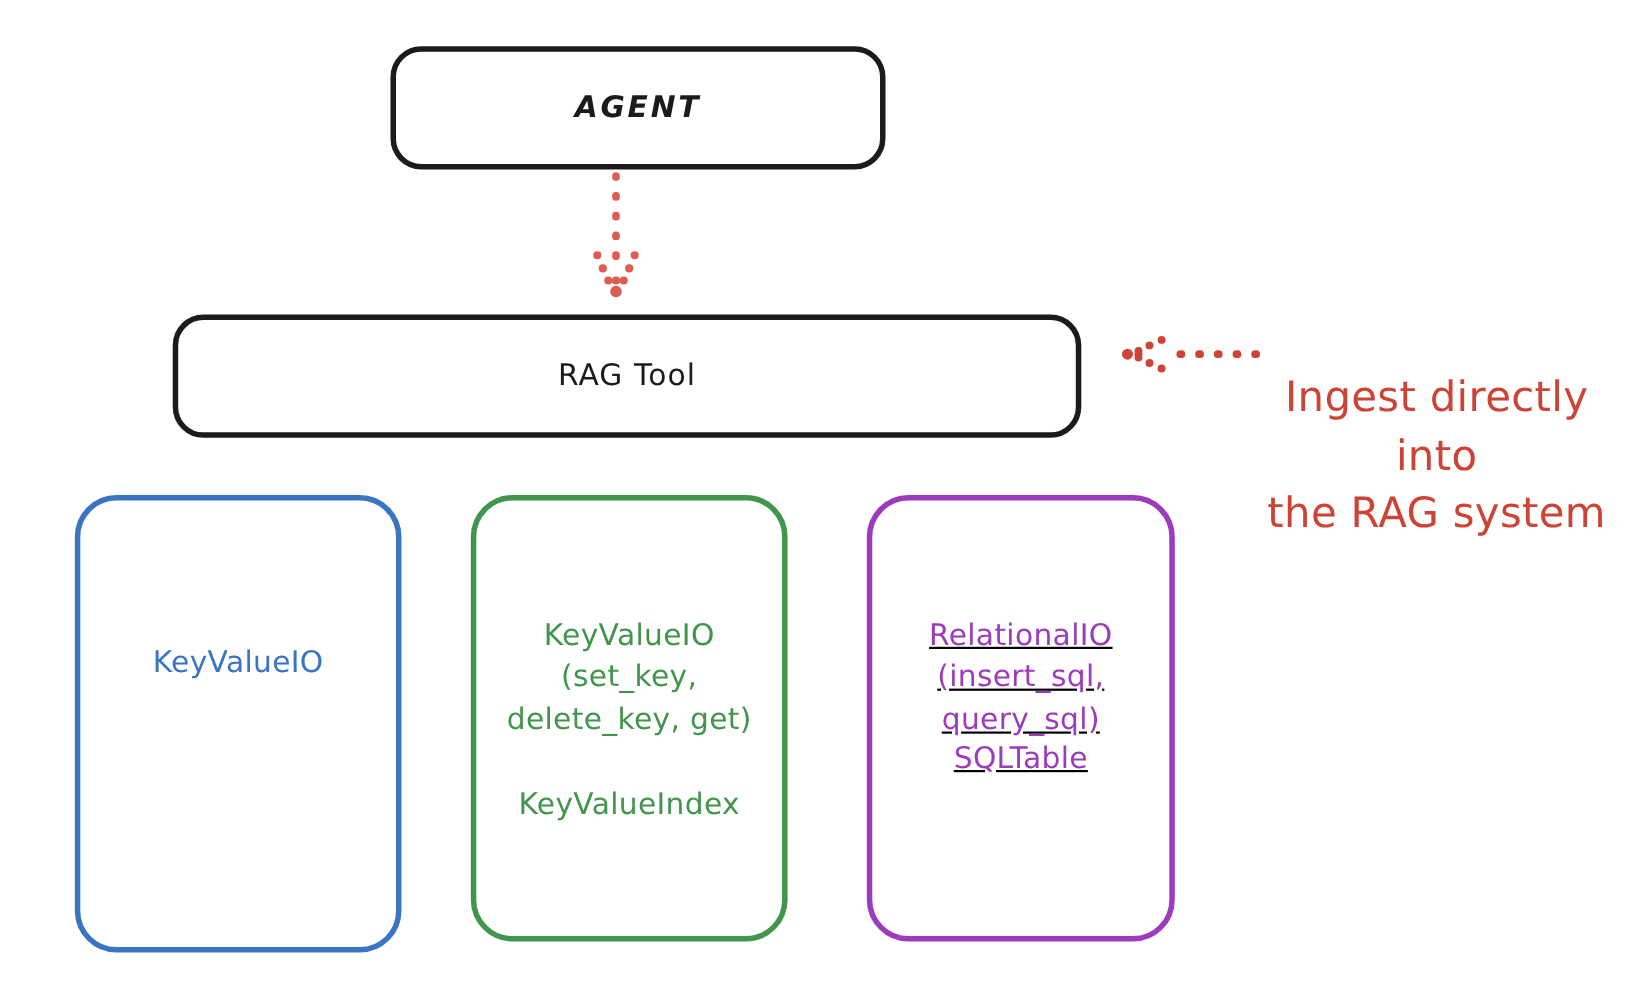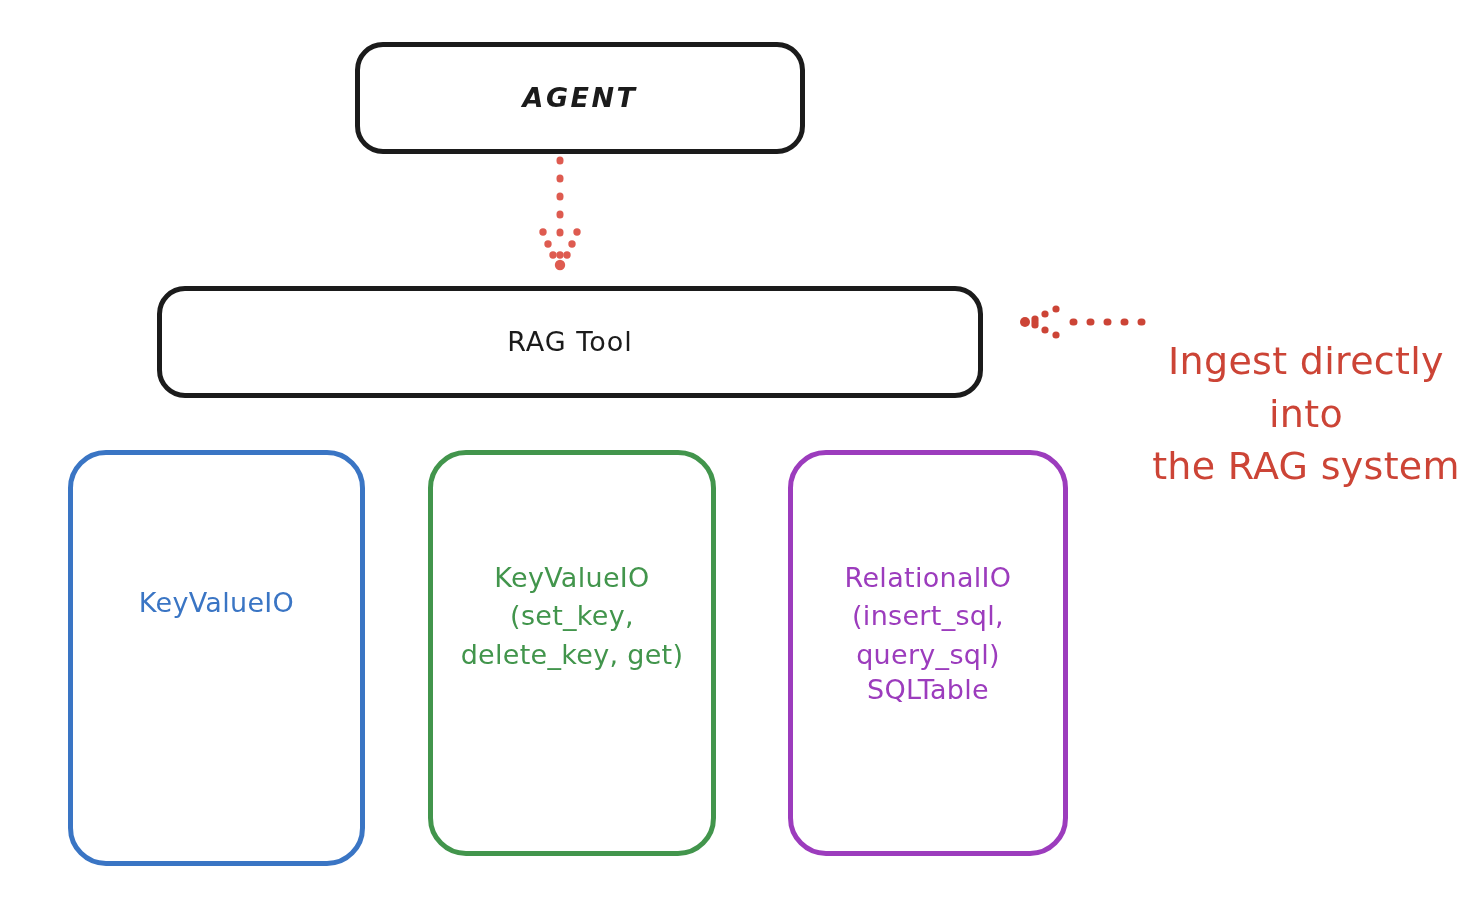--- a/index.html
+++ b/index.html
@@ -145,24 +145,25 @@
     <div class="card-inner" style="padding-top:90px; color:#3a75c4;">
       <div class="card-index" style="margin-top:42px;">KeyValueIO</div>
     </div>
   </div>
 
   <div class="node card" style="left:428px; top:450px; width:288px; height:406px; border-color:#42954c;">
     <div class="card-inner" style="padding-top:104px; color:#42954c;">
       <div class="card-api">KeyValueIO
 (set_key,
 delete_key, get)</div>
+      <div class="card-index" style="margin-top:42px;">KeyValueIndex</div>
     </div>
   </div>
 
-  <div class="node card" style="left:788px; top:450px; width:280px; height:406px; border-color:#9c3cbd;">
+  <div class="node card" style="left:788px; top:450px; width:280px; height:406px; border-color:#9c3cbd;text-decoration:underline;">
     <div class="card-inner" style="padding-top:104px; color:#9c3cbd;">
       <div class="card-api">RelationalIO
 (insert_sql,
 query_sql)</div>
       <div class="card-index" style="">SQLTable</div>
     </div>
   </div>
 
 </div>
 

